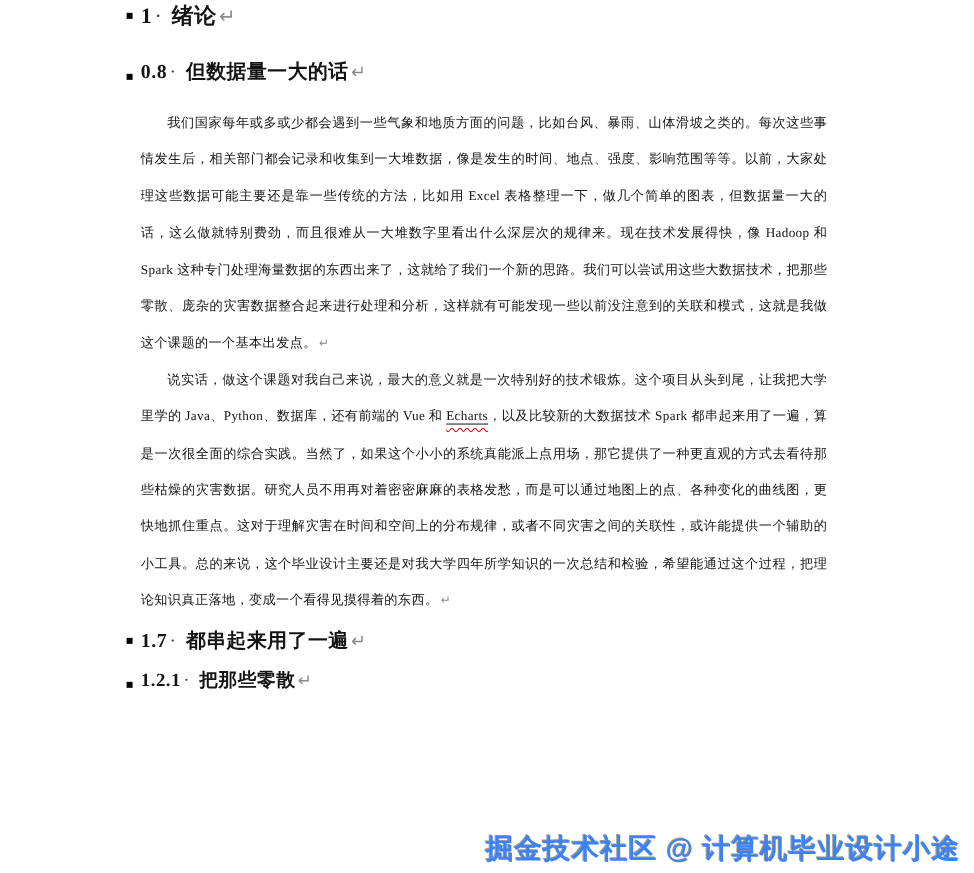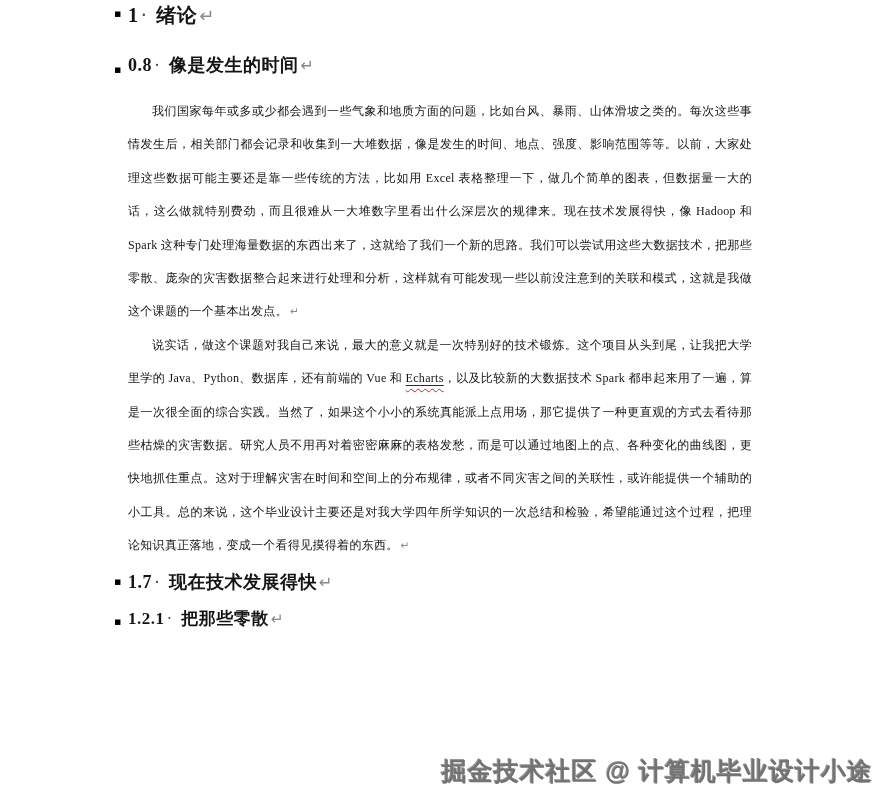--- a/index.html
+++ b/index.html
@@ -74,45 +74,45 @@
     font-family: Liberation Serif, serif;
   }
   .watermark {
     position: absolute;
     right: 12px;
     bottom: 6px;
     font-family: "Liberation Sans", "DejaVu Sans", sans-serif;
     font-size: 25px;
     font-weight: 700;
     letter-spacing: 1px;
-    color: #737373;
+    color: #3b82f6;
     text-shadow: -1px -1px 0 #979797, 1px 1px 1px #ffffff;
     white-space: nowrap;
   }
 </style>
 </head>
 <body>
 
 <div class="page">
   <div class="content">
 
     <div class="heading h1">
       <span class="sq sq-top">▪</span><span class="hnum">1</span><span class="hdot">·</span><span class="htext">绪论</span><span class="pilcrow">↵</span>
     </div>
 
     <div class="heading h2 h2-first">
-      <span class="sq sq-bottom">▪</span><span class="hnum">0.8</span><span class="hdot">·</span><span class="htext">像是发生的时间</span><span class="pilcrow">↵</span>
+      <span class="sq sq-bottom">▪</span><span class="hnum">0.8</span><span class="hdot">·</span><span class="htext">但数据量一大的话</span><span class="pilcrow">↵</span>
     </div>
 
     <p class="para para-first"><span>我们国家每年或多或少都会遇到一些气象和地质方面的问题，比如台风、暴雨、山体滑坡之类的。每次这些事情发生后，相关部门都会记录和收集到一大堆数据，像是发生的时间、地点、强度、影响范围等等。以前，大家处理这些数据可能主要还是靠一些传统的方法，比如用 Excel 表格整理一下，做几个简单的图表，但数据量一大的话，这么做就特别费劲，而且很难从一大堆数字里看出什么深层次的规律来。现在技术发展得快，像 Hadoop 和 Spark 这种专门处理海量数据的东西出来了，这就给了我们一个新的思路。我们可以尝试用这些大数据技术，把那些零散、庞杂的灾害数据整合起来进行处理和分析，这样就有可能发现一些以前没注意到的关联和模式，这就是我做这个课题的一个基本出发点。</span><span class="pilcrow">↵</span></p>
 
     <p class="para"><span>说实话，做这个课题对我自己来说，最大的意义就是一次特别好的技术锻炼。这个项目从头到尾，让我把大学里学的 Java、Python、数据库，还有前端的 Vue 和 </span><span class="spell-outer"><span class="spell-wavy">Echarts</span></span><span>，以及比较新的大数据技术 Spark 都串起来用了一遍，算是一次很全面的综合实践。当然了，如果这个小小的系统真能派上点用场，那它提供了一种更直观的方式去看待那些枯燥的灾害数据。研究人员不用再对着密密麻麻的表格发愁，而是可以通过地图上的点、各种变化的曲线图，更快地抓住重点。这对于理解灾害在时间和空间上的分布规律，或者不同灾害之间的关联性，或许能提供一个辅助的小工具。总的来说，这个毕业设计主要还是对我大学四年所学知识的一次总结和检验，希望能通过这个过程，把理论知识真正落地，变成一个看得见摸得着的东西。</span><span class="pilcrow">↵</span></p>
 
     <div class="heading h2 h2-second">
-      <span class="sq sq-top">▪</span><span class="hnum">1.7</span><span class="hdot">·</span><span class="htext">现在技术发展得快</span><span class="pilcrow">↵</span>
+      <span class="sq sq-top">▪</span><span class="hnum">1.7</span><span class="hdot">·</span><span class="htext">都串起来用了一遍</span><span class="pilcrow">↵</span>
     </div>
 
     <div class="heading h3">
       <span class="sq sq-bottom">▪</span><span class="hnum">1.2.1</span><span class="hdot">·</span><span class="htext">把那些零散</span><span class="pilcrow">↵</span>
     </div>
 
   </div>
 
   <div class="watermark">掘金技术社区 @ 计算机毕业设计小途</div>
 </div>

